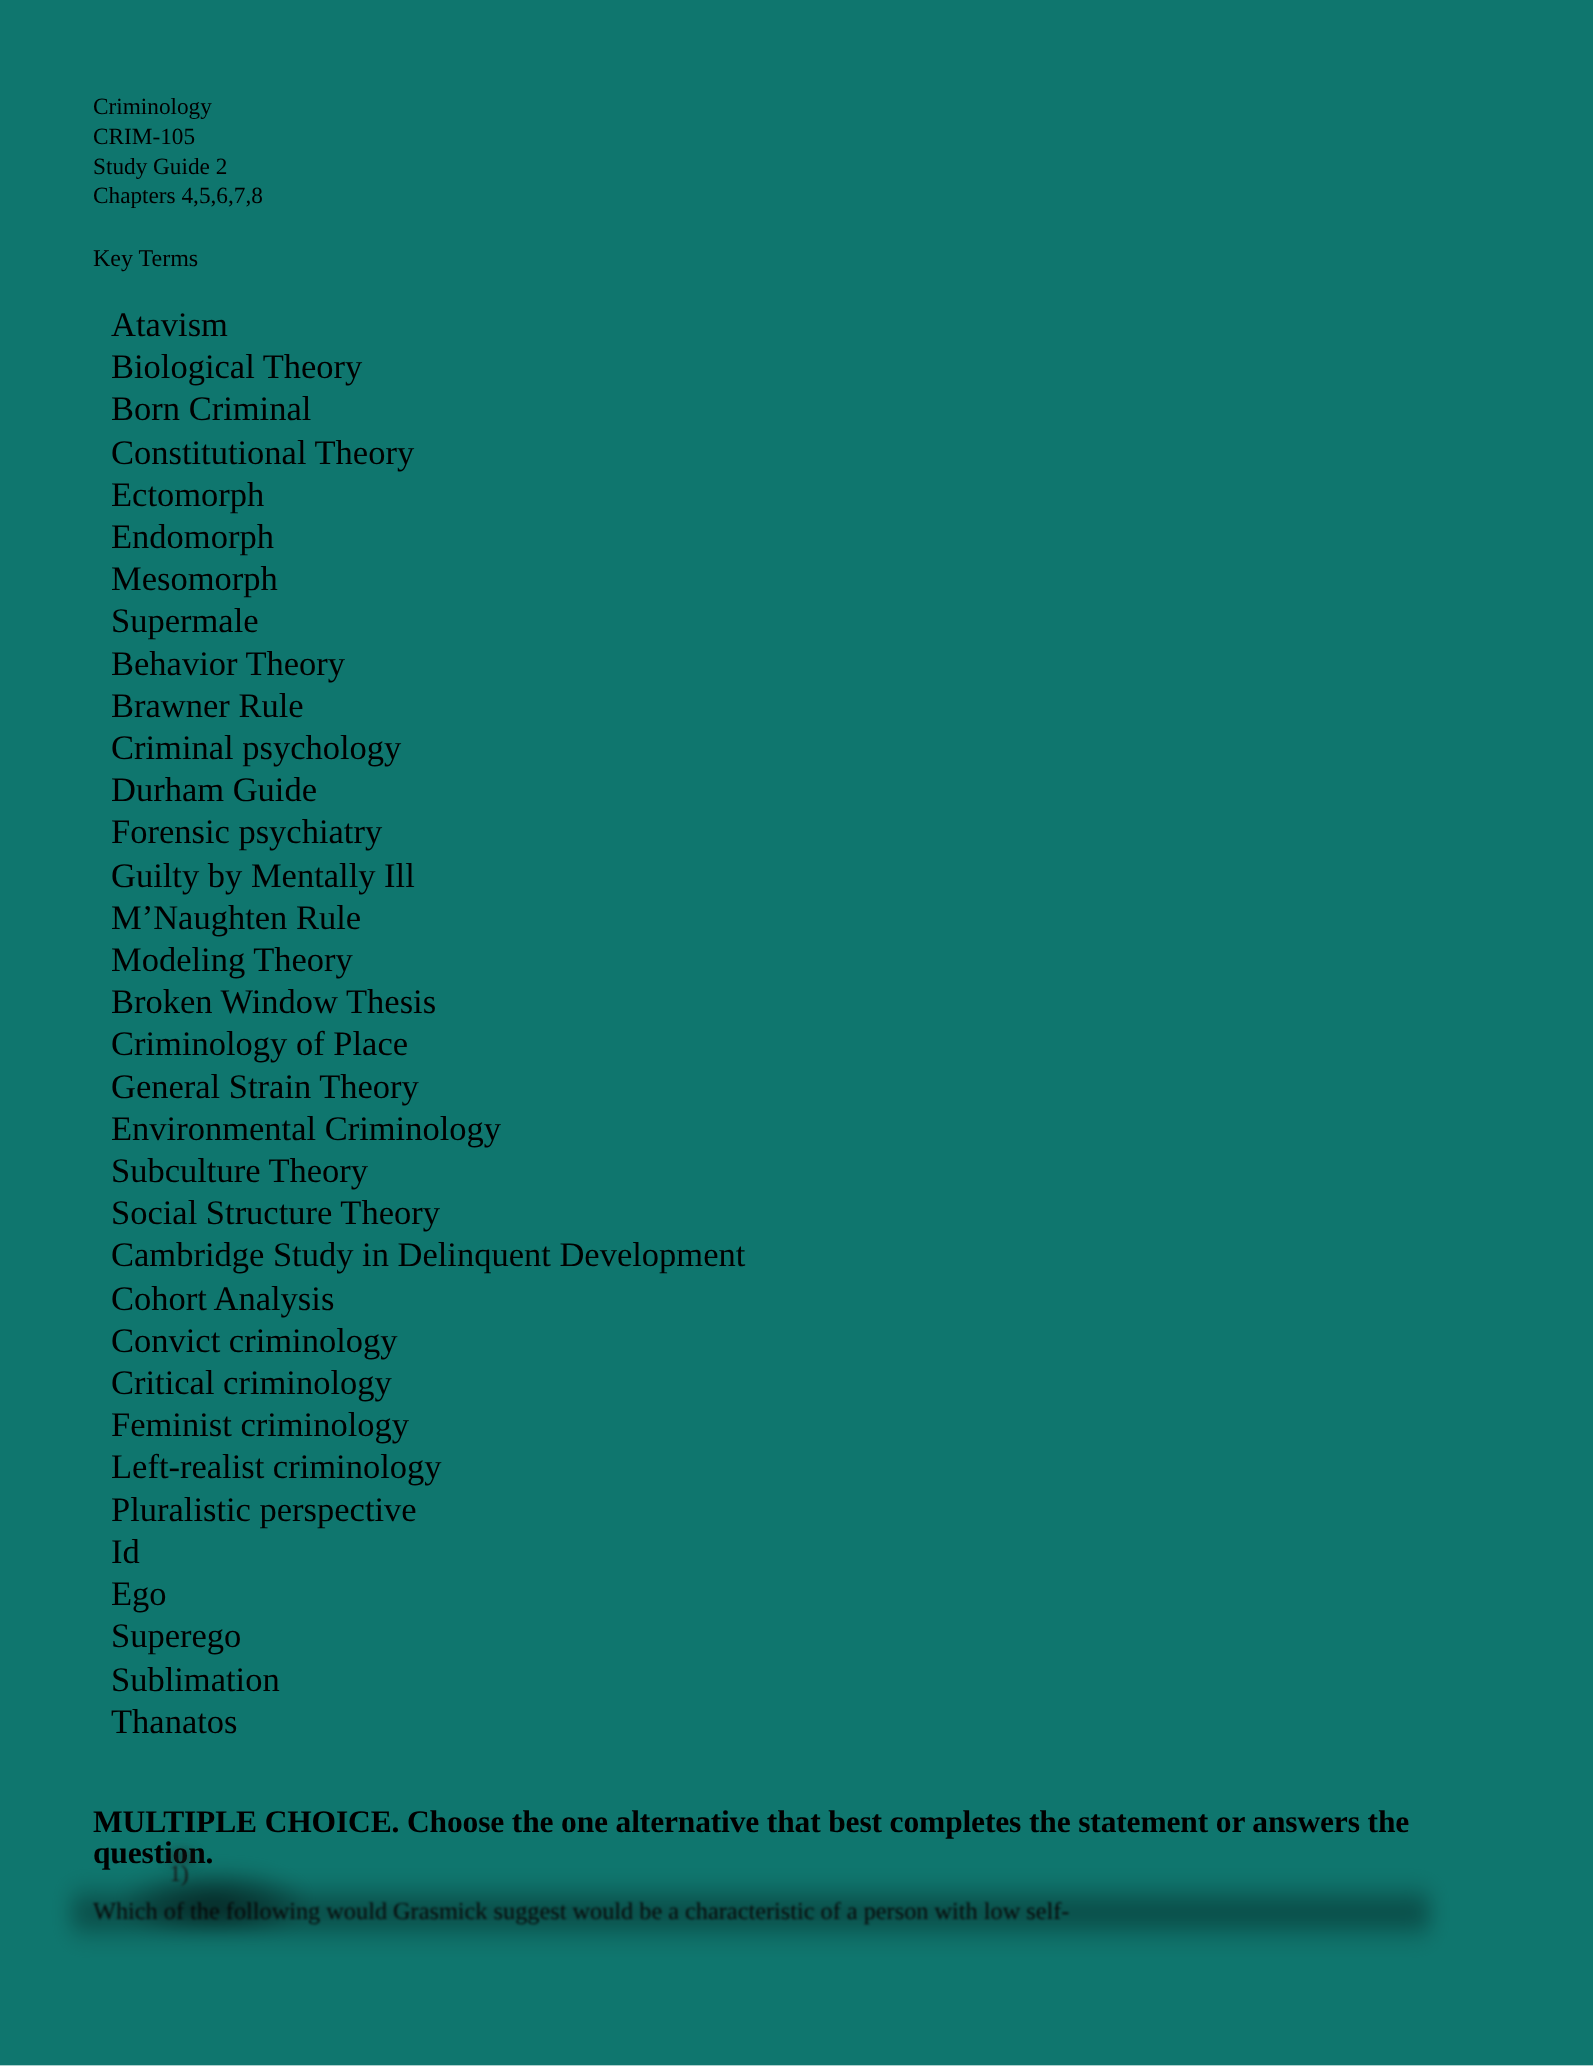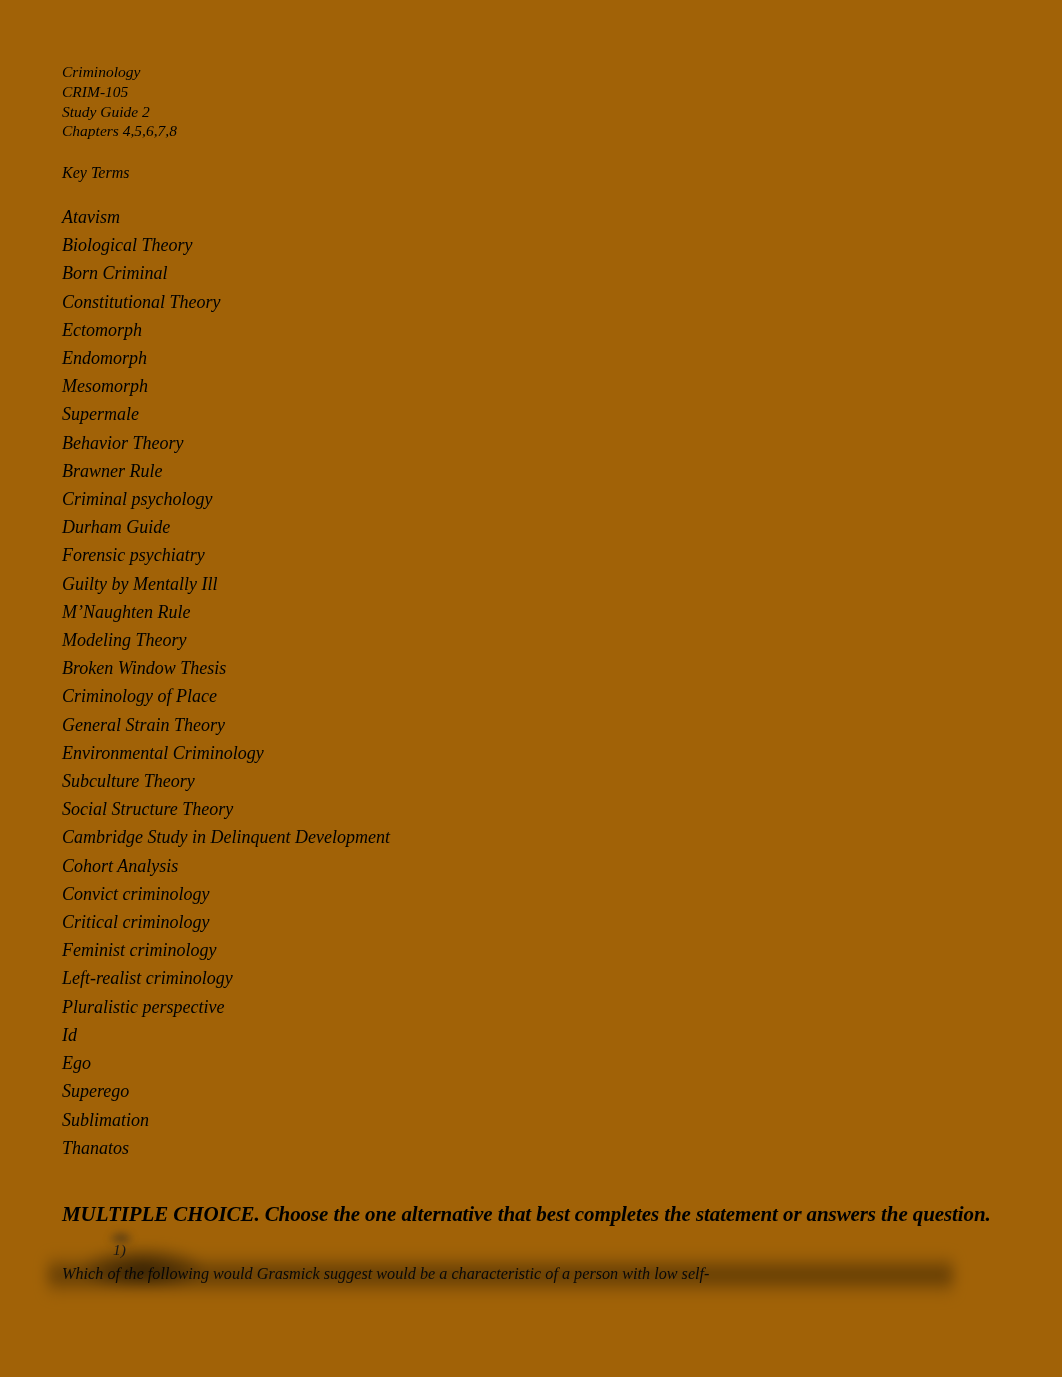--- a/index.html
+++ b/index.html
@@ -15,22 +15,21 @@
     font-family: "Liberation Serif", "DejaVu Serif", serif;
     color: #000000;
     -webkit-font-smoothing: antialiased;
   }
 
   .page {
     position: absolute;
     left: 0; top: 0;
     width: 1062px;
     height: 1377px;
-    background: #a16207;
-    font-style: italic;
+    background: #0f766e;
   }
 
   
   .doc-header {
     position: absolute;
     left: 62px;
     top: 62px;
     font-size: 15.5px;
     line-height: 19.8px;
     white-space: nowrap;
@@ -42,27 +41,27 @@
     left: 62px;
     top: 163px;
     font-size: 16px;
     line-height: 19.8px;
     white-space: nowrap;
   }
 
   
   .terms {
     position: absolute;
-    left: 62px;
+    left: 74px;
     top: 203px;
     width: 880px;
     list-style: none;
     margin: 0;
     padding: 0;
-    font-size: 18px;
+    font-size: 23px;
     line-height: 28.2px;
   }
   .terms li {
     margin: 0;
     padding: 0;
     white-space: nowrap;
   }
 
   
   .instruction {

